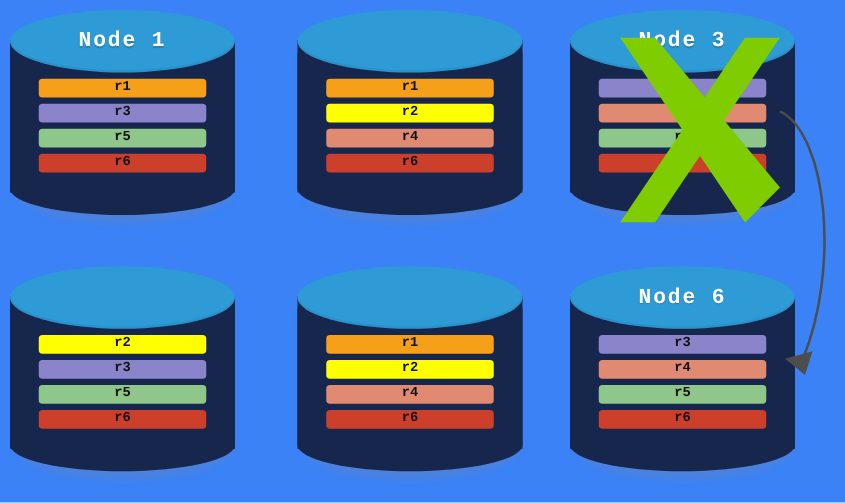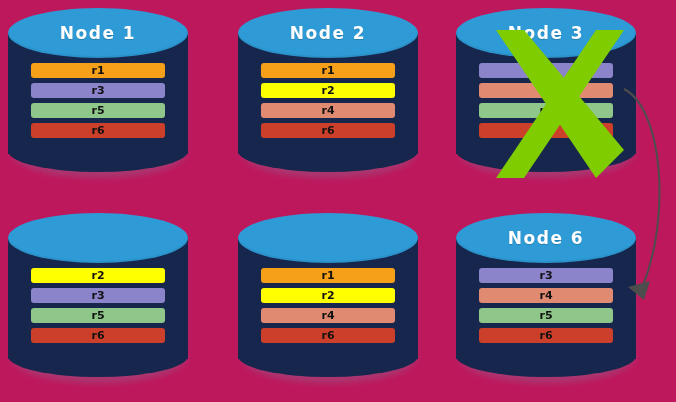--- a/index.html
+++ b/index.html
@@ -114,42 +114,41 @@
     left: 0;
     top: 0;
     width: 676px;
     height: 402px;
     pointer-events: none;
   }
 </style>
 </head>
 <body>
 
-<div id="canvas" style="background: #be185d;">
+<div id="canvas" style="background: #3b82f6; font-family: Liberation Mono, monospace;">
 
   <div class="node" style="left:8px; top:8px;">
     <div class="cyl-shadow"></div>
     <div class="cyl-rect" style="background: rgb(23, 38, 76);"></div>
     <div class="cyl-body" style="background: rgb(23, 38, 76);"></div>
     <div class="cyl-top" style="background: rgb(46, 155, 214);"></div>
     <div class="node-title">Node 1</div>
     <div class="bars">
       <div class="bar" style="background: rgb(246, 160, 26);">r1</div>
       <div class="bar" style="background: rgb(139, 132, 203);">r3</div>
       <div class="bar" style="background: rgb(143, 198, 138);">r5</div>
       <div class="bar" style="background: rgb(204, 63, 42);">r6</div>
     </div>
   </div>
 
   <div class="node" style="left:238px; top:8px;">
     <div class="cyl-shadow"></div>
     <div class="cyl-rect" style="background: rgb(23, 38, 76);"></div>
     <div class="cyl-body" style="background: rgb(23, 38, 76);"></div>
     <div class="cyl-top" style="background: rgb(46, 155, 214);"></div>
-    <div class="node-title">Node 2</div>
     <div class="bars">
       <div class="bar" style="background: rgb(246, 160, 26);">r1</div>
       <div class="bar" style="background: rgb(255, 255, 0);">r2</div>
       <div class="bar" style="background: rgb(224, 138, 113);">r4</div>
       <div class="bar" style="background: rgb(204, 63, 42);">r6</div>
     </div>
   </div>
 
   <div class="node" style="left:456px; top:8px;">
     <div class="cyl-shadow"></div>

